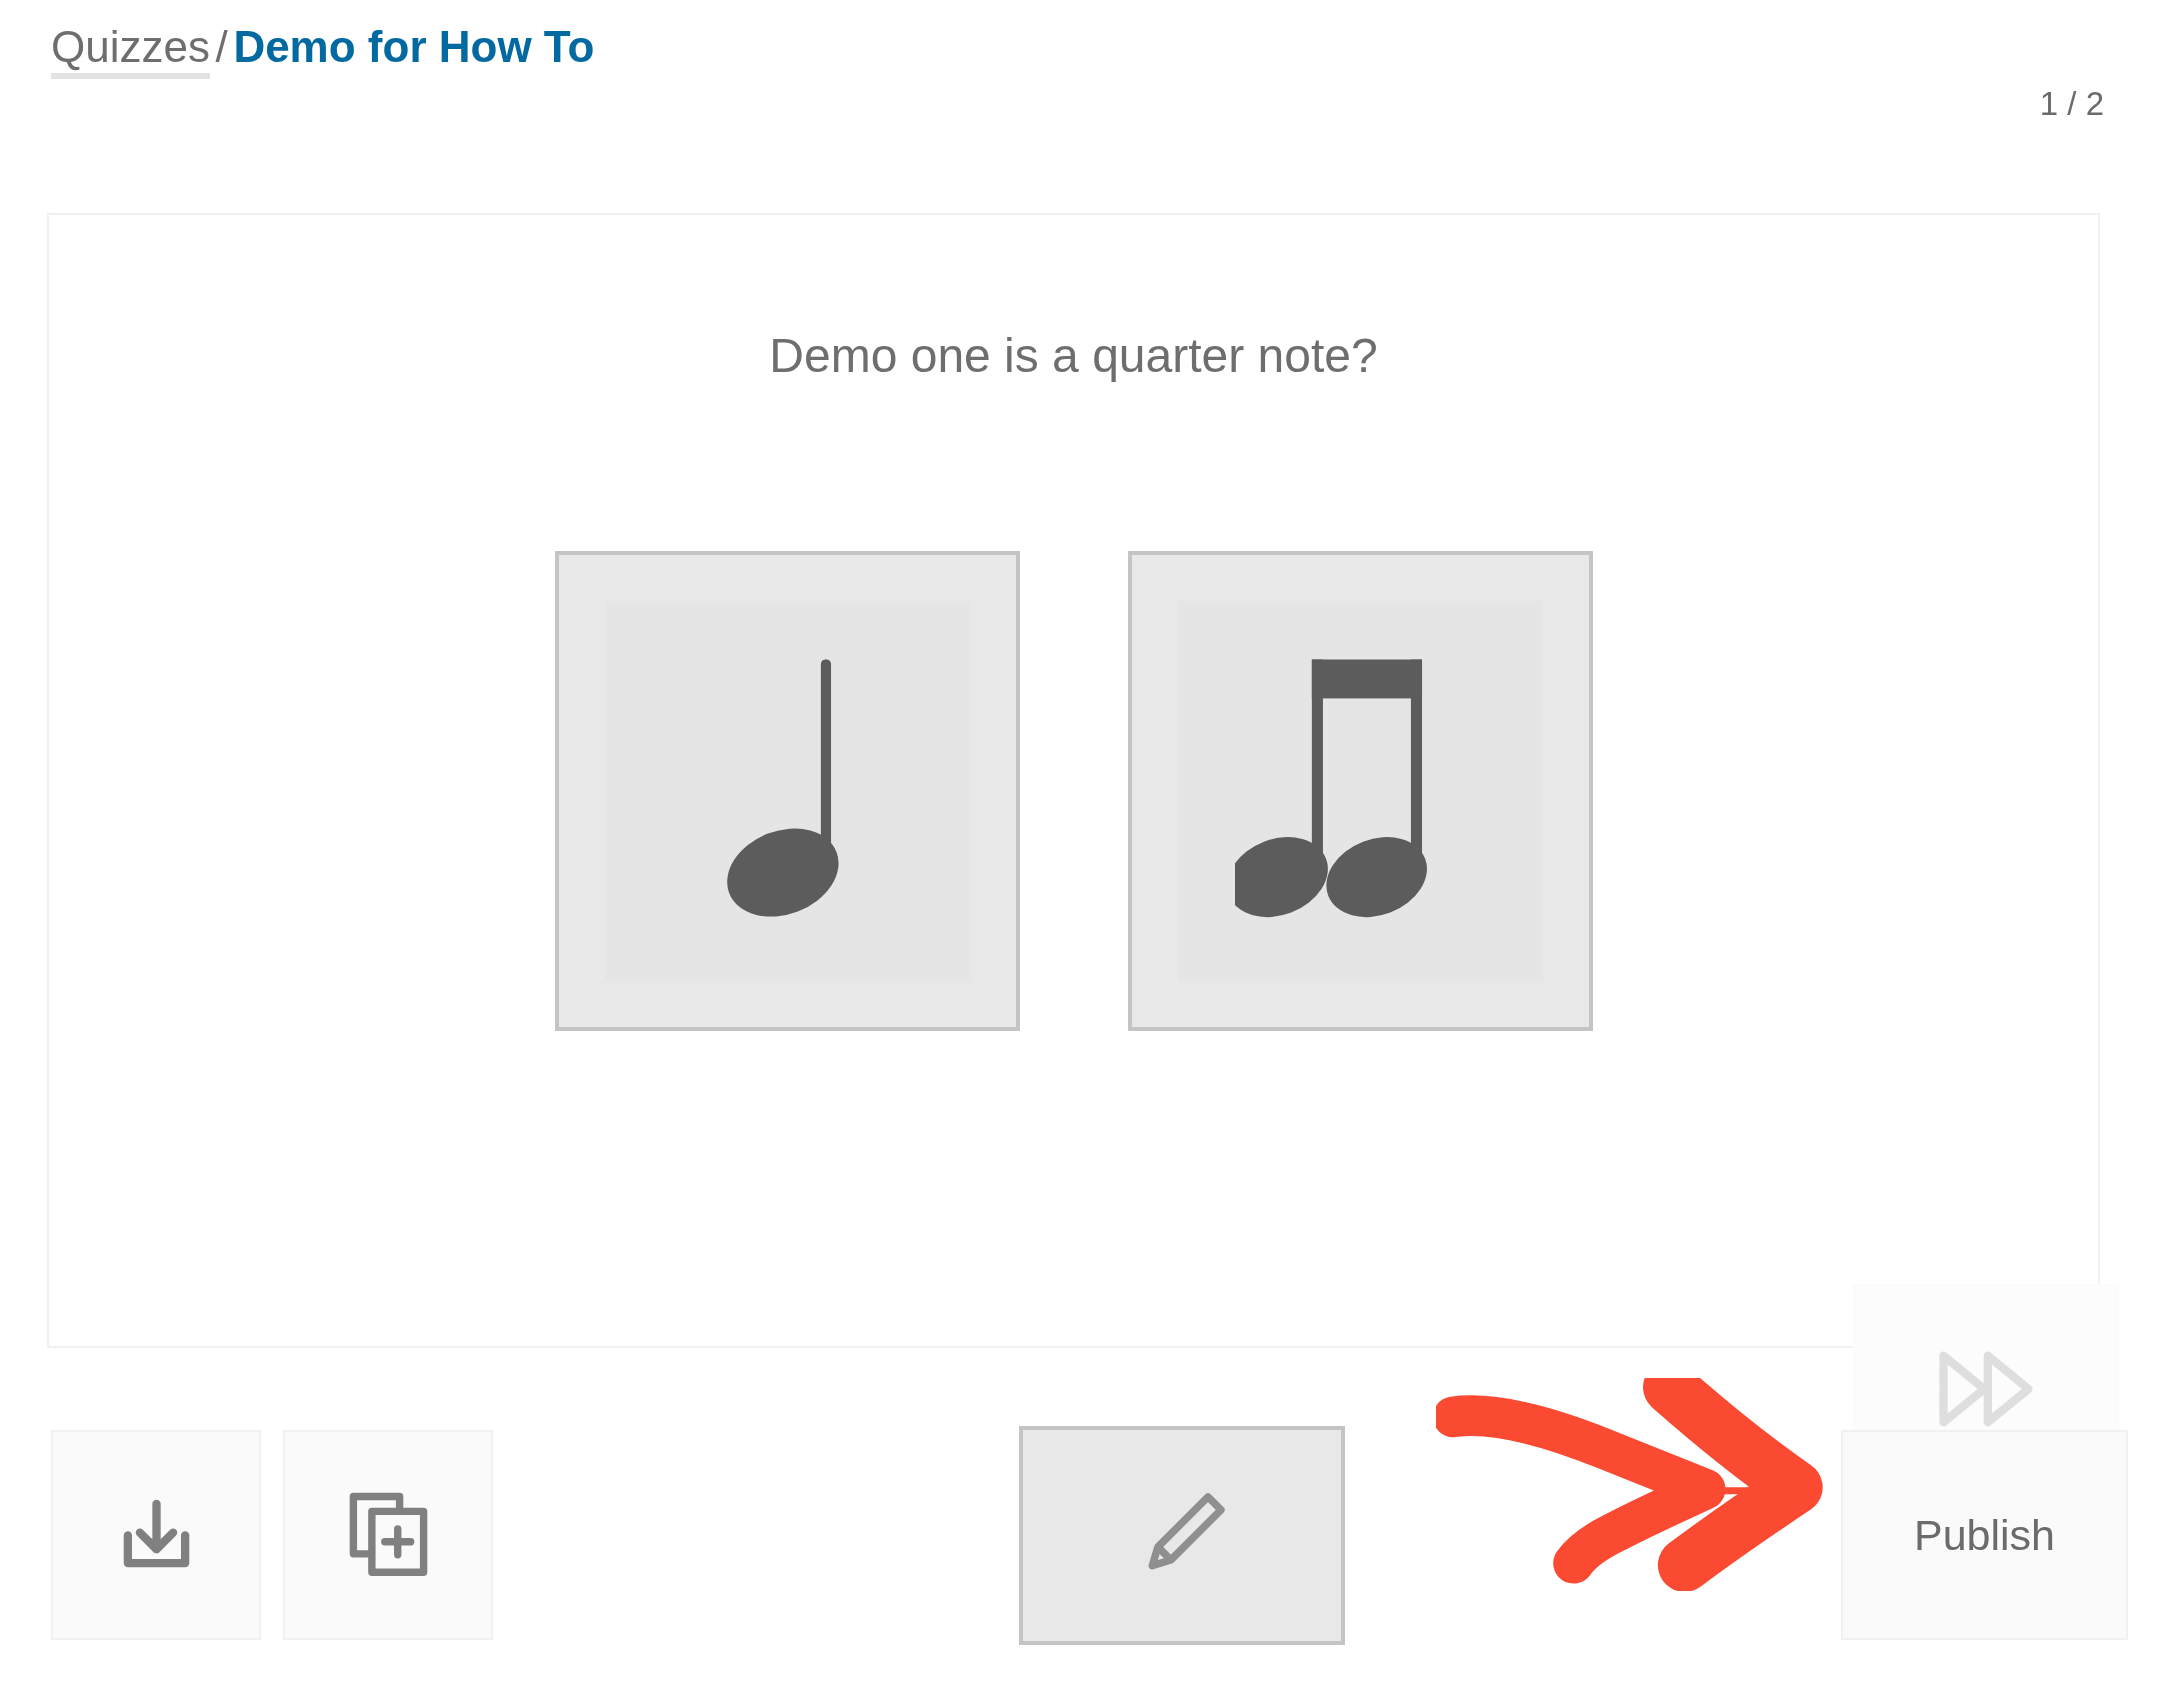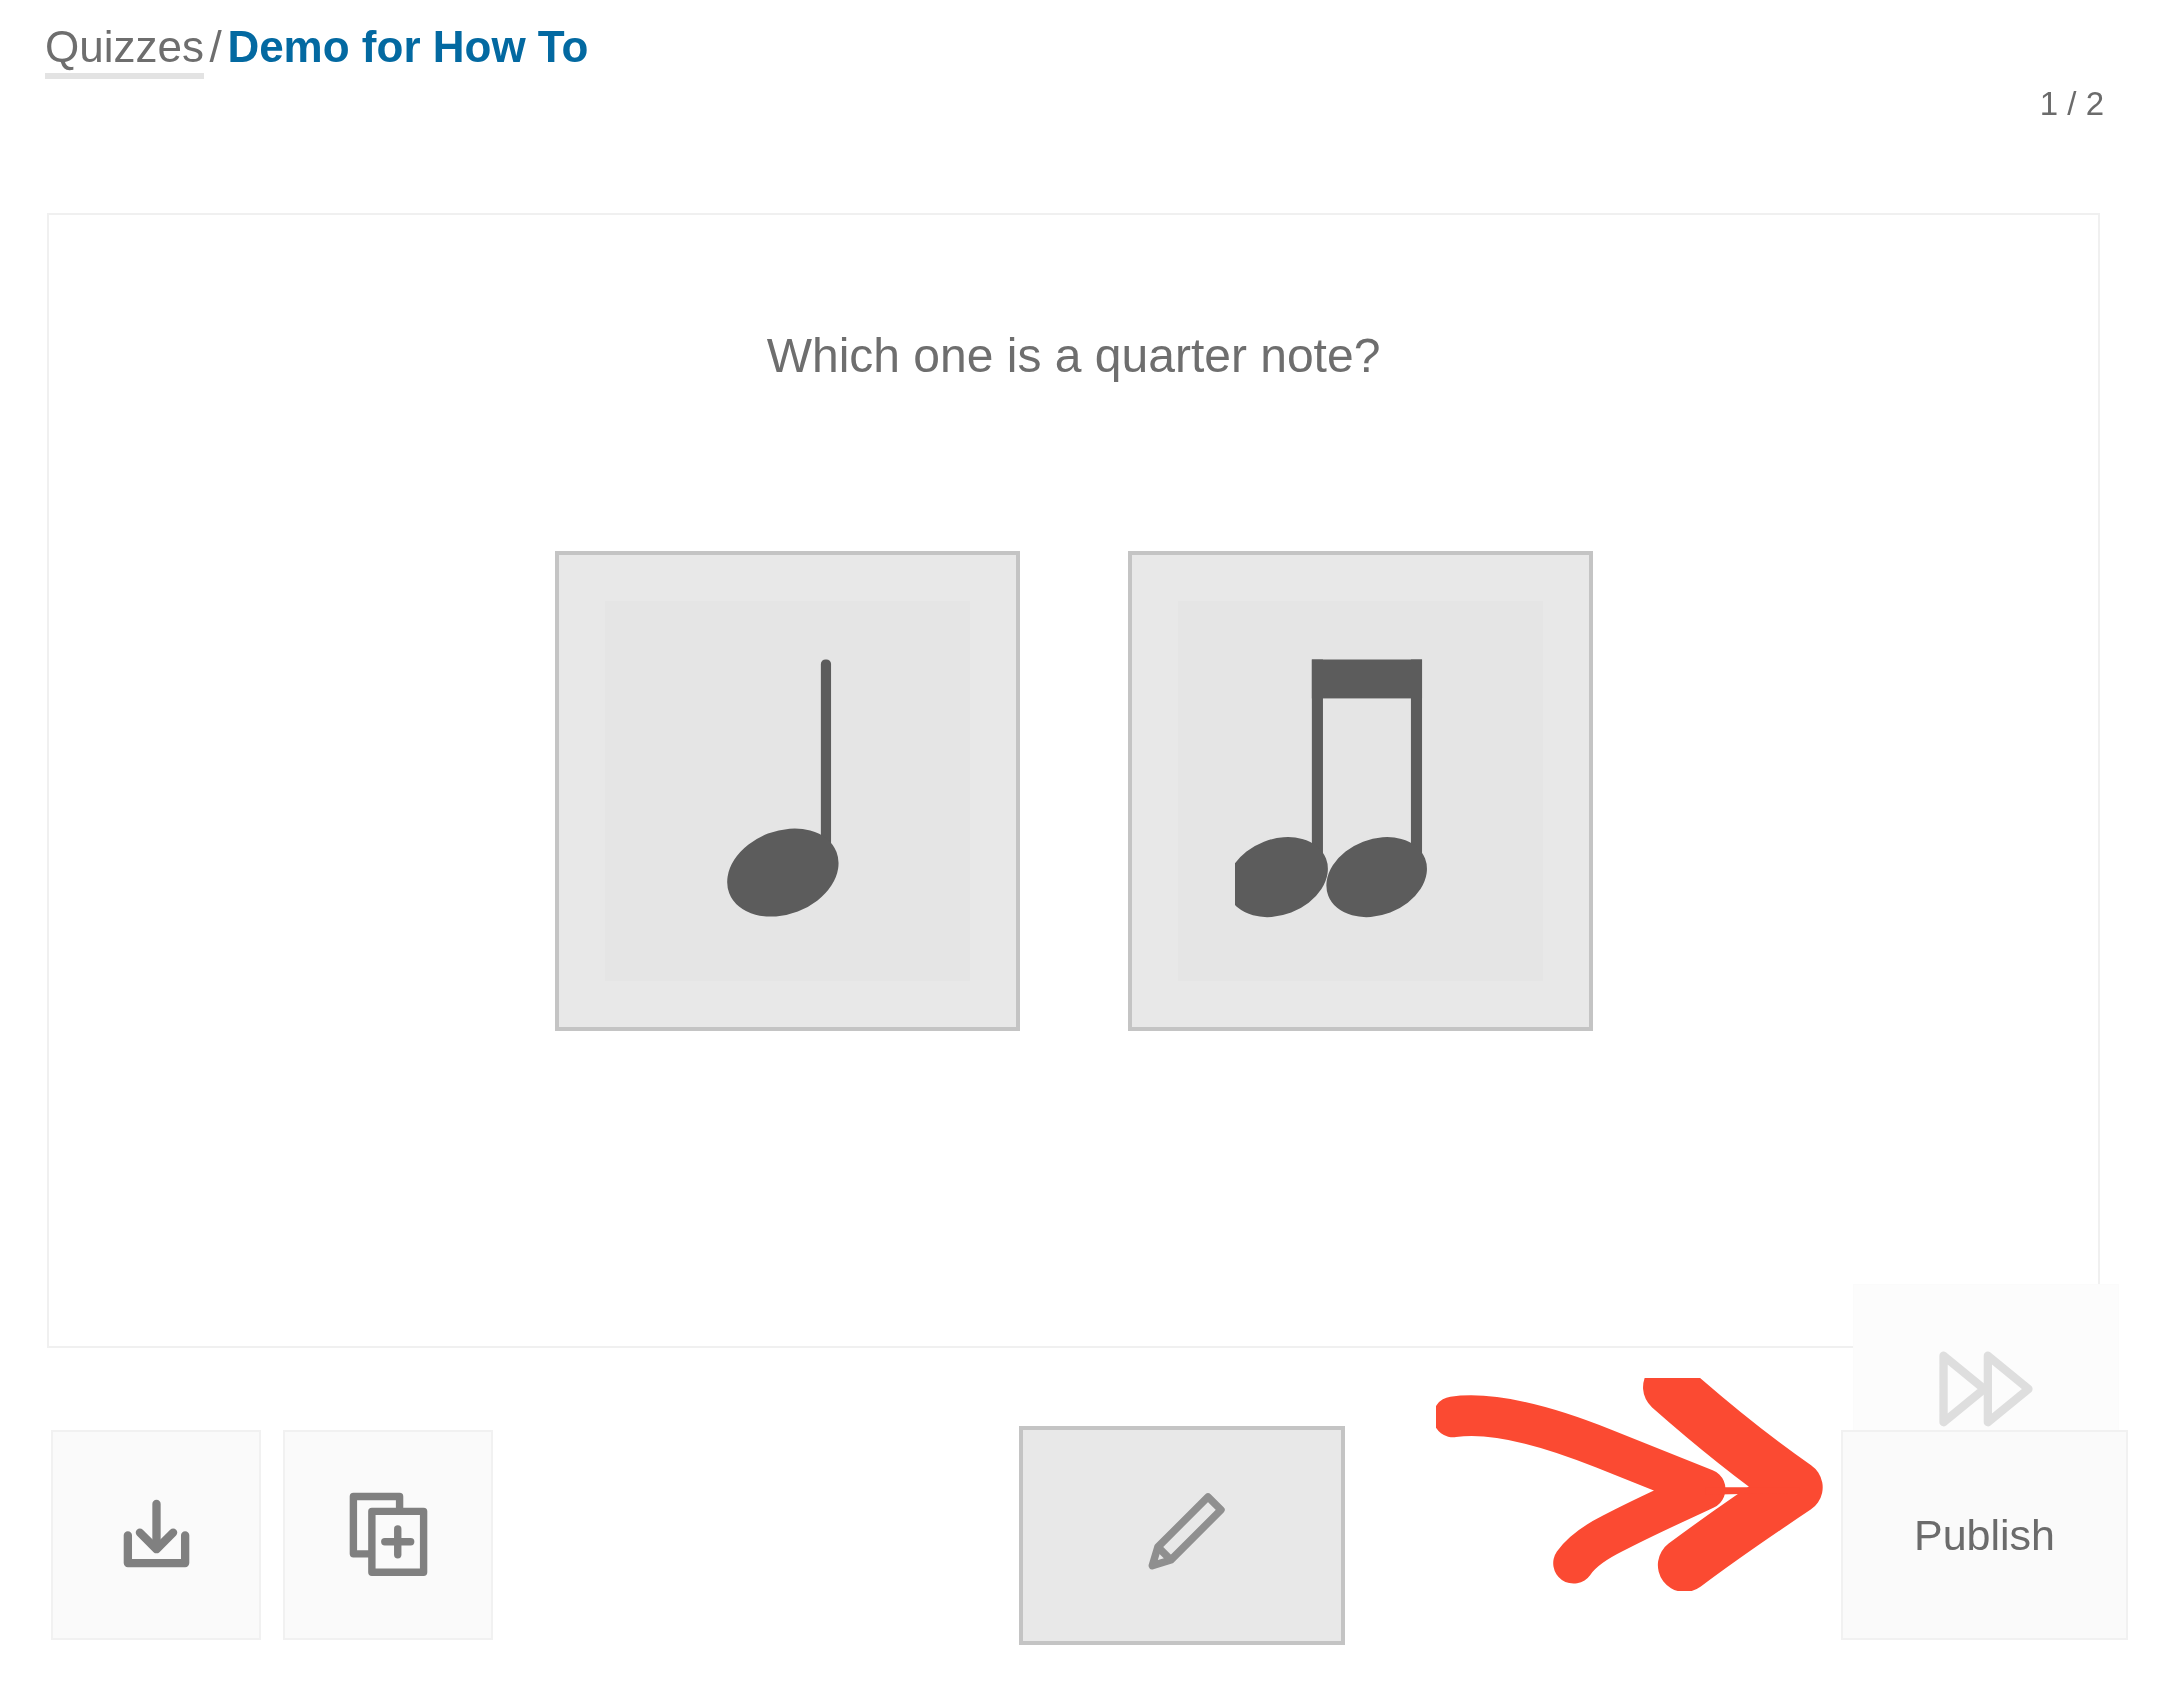--- a/index.html
+++ b/index.html
@@ -26,20 +26,21 @@
     line-height: 54px;
     white-space: nowrap;
     color: #6e6e6e;
   }
   .breadcrumb .crumb-link {
     color: #6e6e6e;
     text-decoration: none;
     border-bottom: 6.5px solid #e3e3e3;
     padding-bottom: 1.9px;
     cursor: pointer;
+    margin-left: 6px;
   }
   .breadcrumb .crumb-sep {
     color: #6e6e6e;
     padding: 0 5.6px;
   }
   .breadcrumb .crumb-current {
     font-weight: bold;
     color: #0369a1;
   }
 
@@ -168,21 +169,21 @@
 <body>
 
 <div class="breadcrumb">
   <span class="crumb-link">Quizzes</span><span class="crumb-sep">/</span><span class="crumb-current">Demo for How To</span>
 </div>
 
 <div class="page-counter">1 / 2</div>
 
 <div class="slide-card">
 
-  <div class="question-text">Which one is a quarter note?</div>
+  <div class="question-text">Demo one is a quarter note?</div>
 
   <div class="options-row">
 
     <div class="option-box">
       <span class="inner-tint"></span>
       <span>
         <svg width="223" height="278" viewBox="0 0 240 300" aria-hidden="true">
           <rect x="156" y="8" width="11" height="230" rx="5" fill="#5c5c5c"></rect>
           <ellipse cx="115" cy="238" rx="62" ry="45" transform="rotate(-21 115 238)" fill="#5c5c5c"></ellipse>
         </svg>

